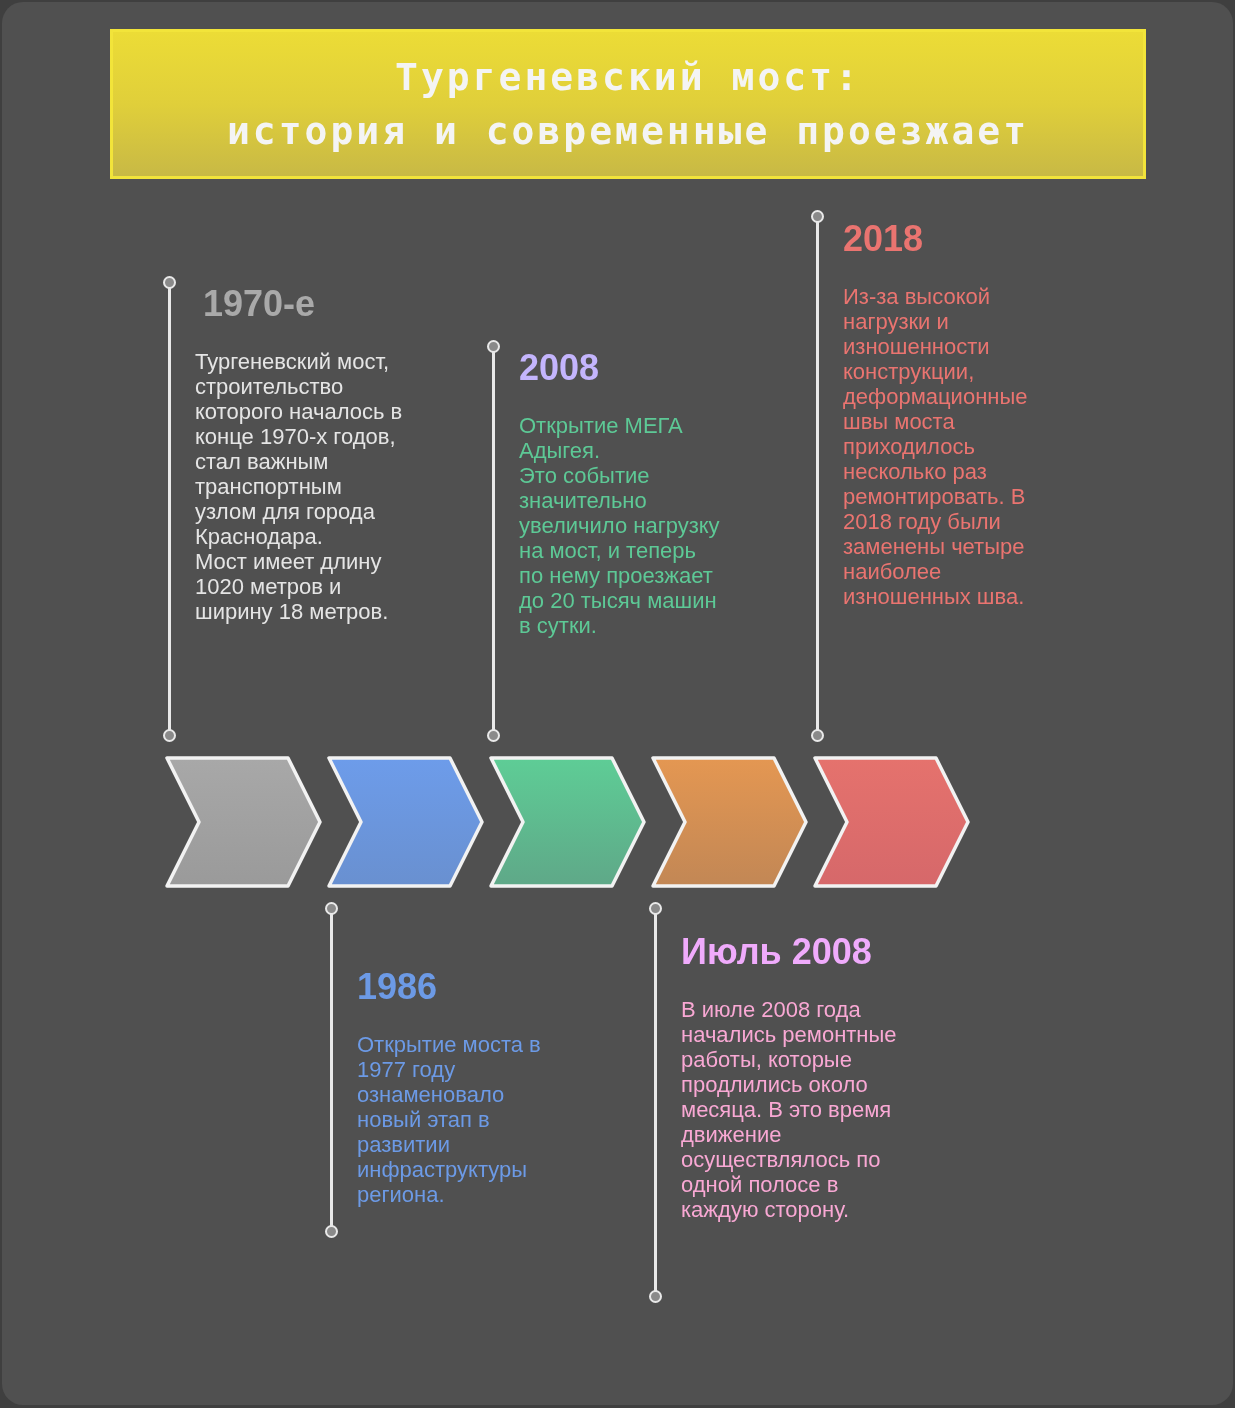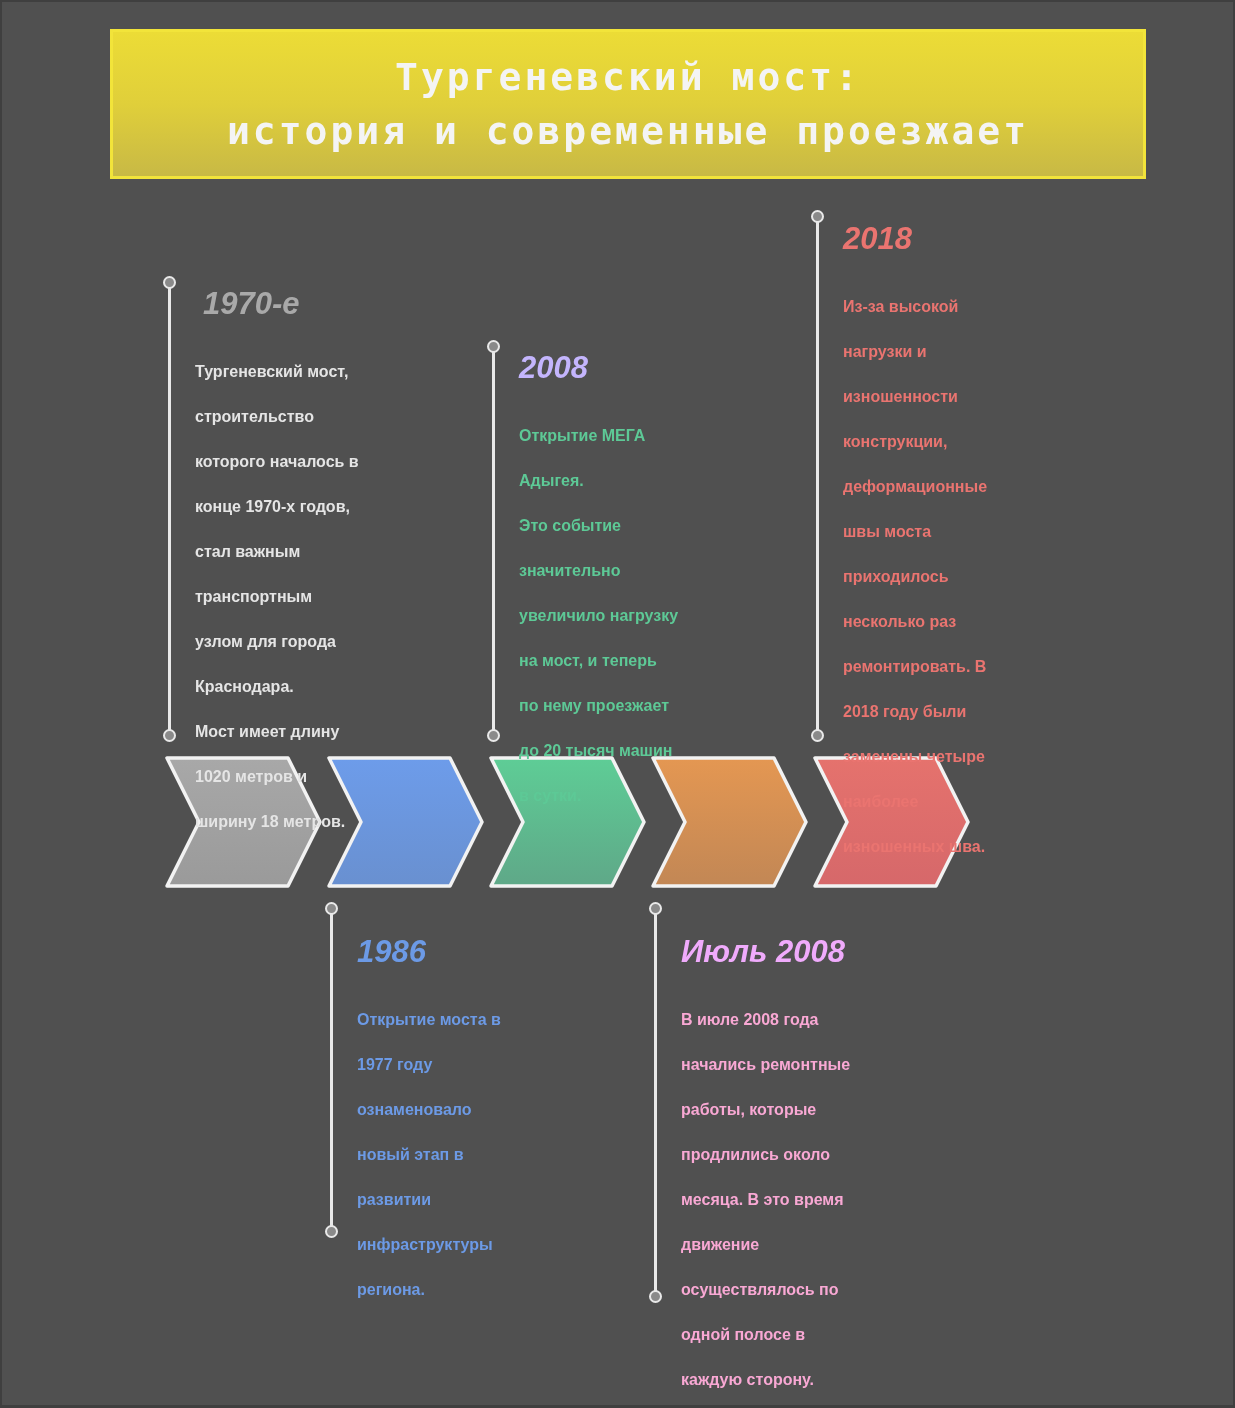--- a/index.html
+++ b/index.html
@@ -7,20 +7,21 @@
     width: 1235px; height: 1408px;
     background: #3f3f3f;
     position: relative;
     overflow: hidden;
     font-family: "Liberation Sans", "DejaVu Sans", sans-serif;
   }
   .canvas {
     position: absolute; left: 2px; top: 2px;
     width: 1231px; height: 1403px;
     background: #505050;
+    border-radius: 21px;
   }
   .title-box {
     position: absolute; left: 108px; top: 27px;
     width: 1036px; height: 150px;
     background: linear-gradient(to bottom, #ecdc36 0%, #e0cf3a 50%, #c8b945 100%);
     border: 3px solid #f2e43a;
     box-sizing: border-box;
     display: flex; flex-direction: column; align-items: center; justify-content: center;
   }
   .title-line {
@@ -44,30 +45,29 @@
     border-radius: 50%;
     background: #8a8a8a;
     box-sizing: content-box;
   }
   .event {
     position: absolute;
   }
   .event .year {
     font-family: "Liberation Sans", "DejaVu Sans", sans-serif;
     font-weight: bold;
-    font-size: 31px;
+    font-size: 36px;
     line-height: 40px;
     margin: 0 0 25px 0;
-    font-style: italic;
   }
   .event .desc {
     font-family: "Liberation Sans", "DejaVu Sans", sans-serif;
-    font-weight: bold;
-    font-size: 16px;
-    line-height: 45px;
+    font-weight: normal;
+    font-size: 22px;
+    line-height: 25px;
     white-space: pre-line;
   }
   .chevrons {
     position: absolute; left: 0; top: 0;
   }
 </style>
 </head>
 <body>
 
 <div class="canvas">
@@ -168,21 +168,21 @@
 2018 году были
 заменены четыре
 наиболее
 изношенных шва.</div>
   </div>
 
   <div class="vline" style="left:328px; top:910px; height:320px;"></div>
   <div class="dot" style="left:323px; top:900px;"></div>
   <div class="dot" style="left:323px; top:1223px;"></div>
   <div class="event" style="left:355px; top:930px; width:290px;">
-    <div class="year" style="color:#6c9ae6;">1986</div>
+    <div class="year" style="color:#6c9ae6;margin-top:35px;">1986</div>
     <div class="desc" style="color:#6c9ae6;">Открытие моста в
 1977 году
 ознаменовало
 новый этап в
 развитии
 инфраструктуры
 региона.</div>
   </div>
 
   <div class="vline" style="left:652px; top:910px; height:385px;"></div>

